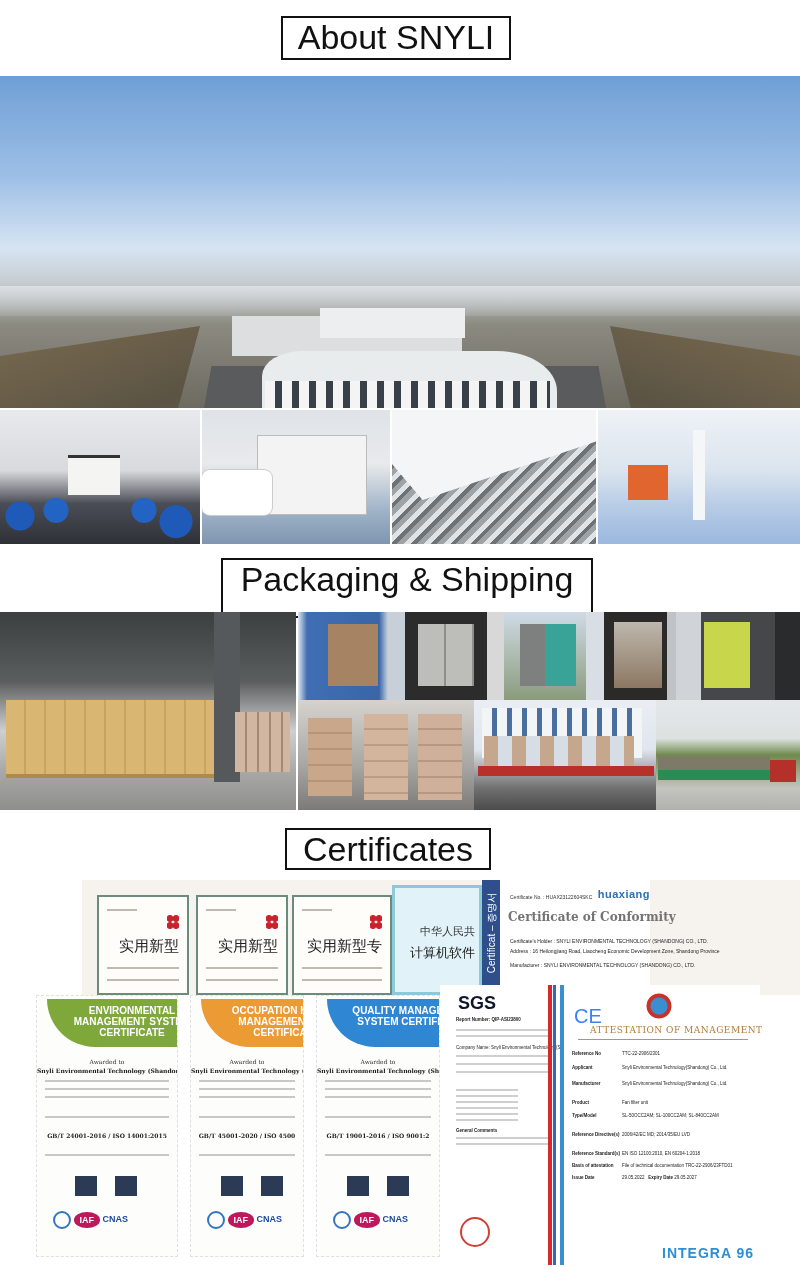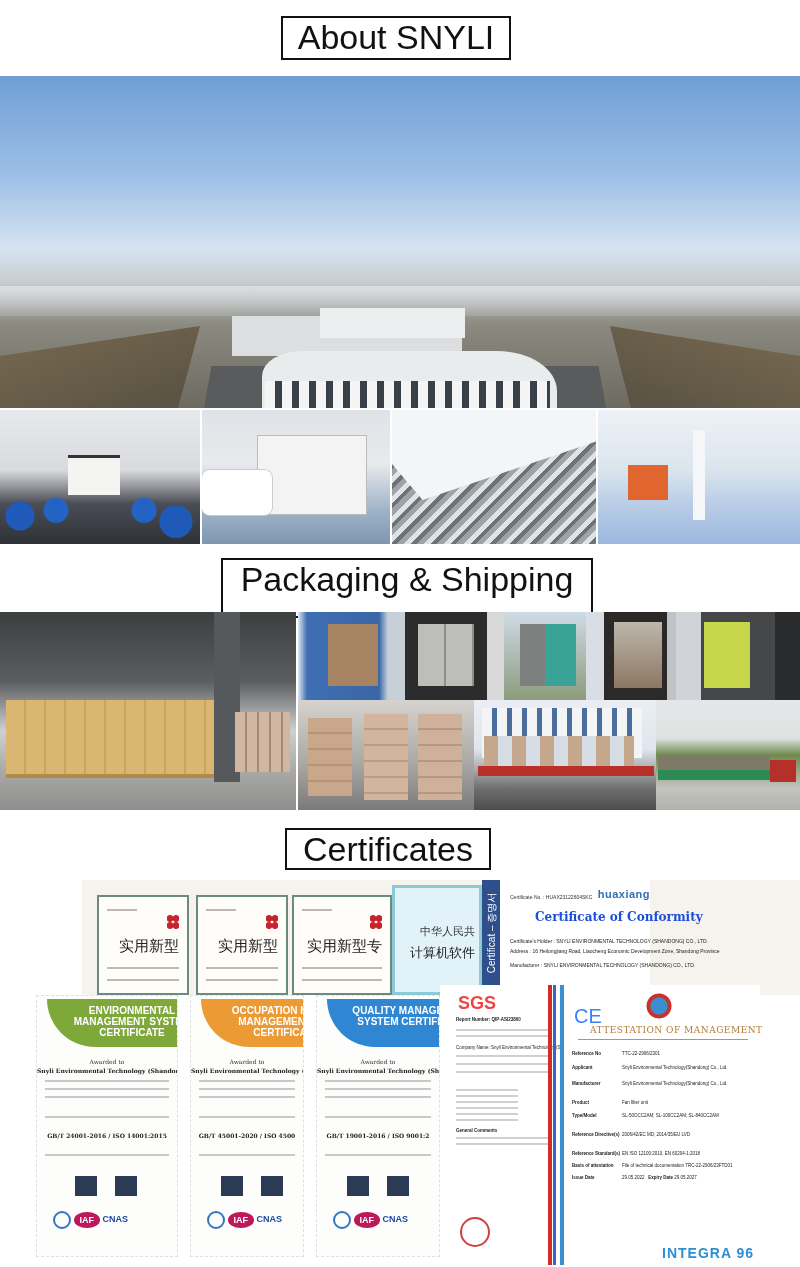--- a/index.html
+++ b/index.html
@@ -68,37 +68,37 @@
   .patent .ptitle { position: absolute; left: 0; right: 0; top: 40px; text-align: right; padding-right: 8px; font-family: "DejaVu Serif", serif; font-size: 15px; color: #222; white-space: nowrap; overflow: hidden; }
   .patent .line { position: absolute; left: 8px; right: 8px; height: 2px; background: #bfbab0; }
   .software { left: 392px; top: 885px; width: 90px; height: 110px; background: #e1f2f8; border: 3px solid #8ccad8; }
   .software .t1 { position: absolute; left: 0; right: 0; top: 36px; text-align: right; padding-right: 4px; font-family: "DejaVu Serif", serif; font-size: 11px; color: #333; white-space: nowrap; overflow: hidden; }
   .software .t2 { position: absolute; left: 0; right: 0; top: 56px; text-align: right; padding-right: 4px; font-family: "DejaVu Serif", serif; font-size: 13px; color: #222; white-space: nowrap; overflow: hidden; }
   .conform-strip { left: 482px; top: 880px; width: 18px; height: 115px; background: #2f4f8c; }
   .conform-strip span { position: absolute; left: -40px; top: 46px; width: 100px; transform: rotate(-90deg); color: #fff; font-size: 10px; text-align: center; white-space: nowrap; }
   .conform { left: 500px; top: 880px; width: 150px; height: 115px; background: #fff; text-align: center; }
   .conform .no { position: absolute; left: 10px; top: 14px; font-size: 5px; color: #333; }
   .conform .brand { position: absolute; right: 0; top: 8px; font-size: 11px; color: #2f6fb2; font-weight: bold; letter-spacing: 0.5px; }
-  .conform .title { position: absolute; left: 35px; top: 30px; font-family: "DejaVu Serif", serif; font-weight: bold; font-size: 12px; color: #1d4ed8; white-space: nowrap; }
+  .conform .title { position: absolute; left: 8px; top: 30px; font-family: "DejaVu Serif", serif; font-weight: bold; font-size: 12px; color: #737373; white-space: nowrap; }
   .conform .row { position: absolute; left: 10px; font-size: 5px; color: #222; white-space: nowrap; }
 
   .iso { position: absolute; top: 995px; height: 262px; background: #fdfdfc; border: 1px dashed #e0e0e0; overflow: hidden; }
   .iso .banner { position: absolute; left: 10px; top: 3px; width: 150px; height: 48px; border-radius: 0 0 20px 80px; color: #fff; font-size: 10px; font-weight: bold; text-align: center; line-height: 11px; padding-top: 6px; padding-left: 20px; }
   .iso .awarded { position: absolute; left: 0; right: 0; top: 62px; text-align: center; font-family: "DejaVu Serif", serif; font-size: 6px; color: #333; }
   .iso .holder { position: absolute; left: 0; right: 0; top: 71px; text-align: center; font-family: "DejaVu Serif", serif; font-size: 6px; font-weight: bold; color: #222; white-space: nowrap; }
   .iso .std { position: absolute; left: 0; right: 0; top: 136px; text-align: center; font-family: "DejaVu Serif", serif; font-size: 6px; font-weight: bold; color: #222; white-space: nowrap; }
   .iso .txt { position: absolute; left: 8px; right: 8px; height: 2px; background: #c8c8c8; }
   .iso .qr { position: absolute; top: 180px; width: 22px; height: 20px; background: #2b3a55; }
   .iso .logos { position: absolute; left: 16px; top: 215px; font-size: 9px; font-weight: bold; color: #1d4aa0; white-space: nowrap; }
   .iso .logos b { display: inline-block; margin-right: 0; }
   .iso .circ { width: 18px; height: 18px; border-radius: 50%; border: 2px solid #3276c0; display: inline-block; vertical-align: middle; }
   .iso .iaf { display: inline-block; padding: 3px 6px; border-radius: 50%; background: #be185d; color: #fff; font-size: 9px; vertical-align: middle; }
 
   .sgs { left: 440px; top: 985px; width: 118px; height: 280px; background: #fff; }
-  .sgs .logo { position: absolute; left: 18px; top: 8px; font-size: 18px; font-weight: bold; color: #ef4444; }
+  .sgs .logo { position: absolute; left: 18px; top: 8px; font-size: 18px; font-weight: bold; color: #0f172a; }
   .sgs .rn { position: absolute; left: 16px; top: 32px; font-size: 4.5px; color: #222; font-weight: bold; white-space: nowrap; }
   .sgs .l { position: absolute; left: 16px; right: 8px; height: 2px; background: #cfcfcf; }
   .sgs .stamp { position: absolute; left: 20px; top: 232px; width: 30px; height: 30px; border-radius: 50%; border: 2px solid #d0413a; }
   .sgs .bar1 { position: absolute; right: 6px; top: 0; width: 4px; height: 280px; background: #d42a2a; }
   .sgs .bar2 { position: absolute; right: 2px; top: 0; width: 3px; height: 280px; background: #3a66b8; }
 
   .ce { left: 560px; top: 985px; width: 200px; height: 280px; background: #fff; border-left: 4px solid #3a8fd0; }
   .ce .mark { position: absolute; left: 10px; top: 20px; font-size: 20px; color: #3b82f6; }
   .ce .emblem { position: absolute; left: 82px; top: 8px; width: 26px; height: 26px; border-radius: 50%; background: radial-gradient(circle, #3a8fd0 0 8px, #c8322b 9px 12px, transparent 13px); }
   .ce .att { position: absolute; left: 26px; top: 40px; font-family: "DejaVu Serif", serif; font-size: 9px; color: #b57a34; letter-spacing: 0.5px; white-space: nowrap; }

